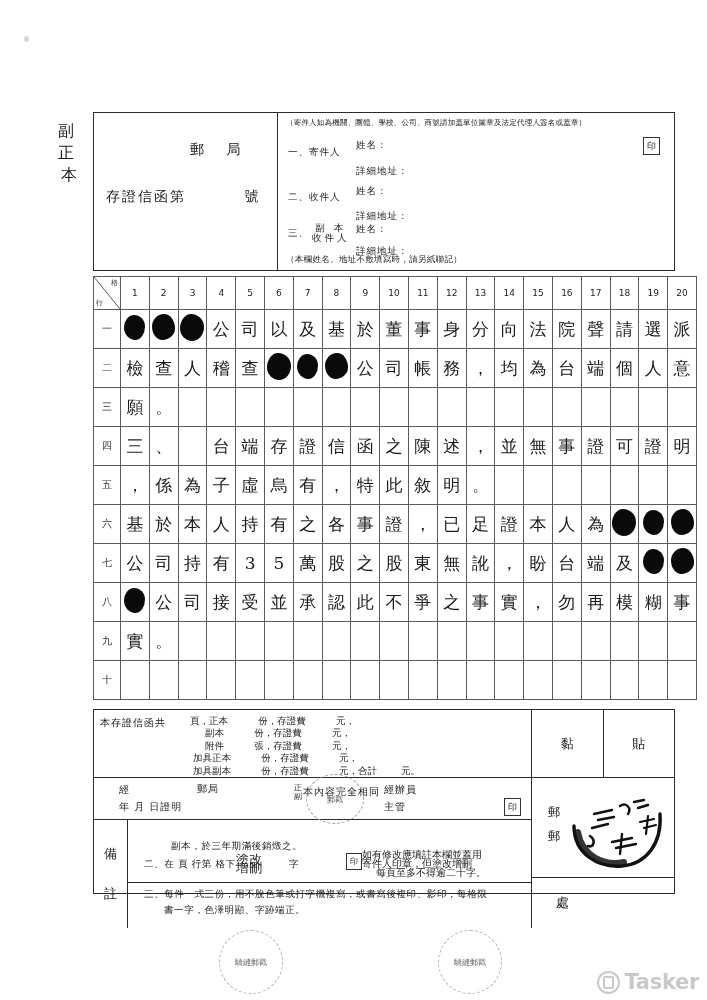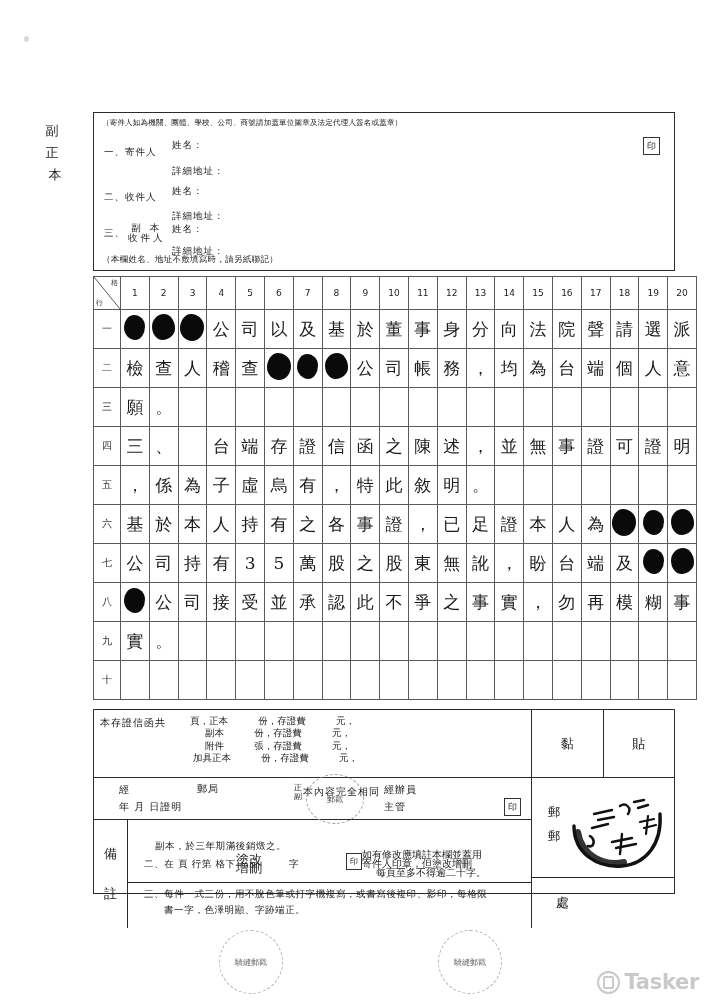--- a/index.html
+++ b/index.html
@@ -16,22 +16,22 @@
   
   .title{
     position:absolute;left:0;top:76px;width:707px;
     text-align:center;
     font-size:21px;font-weight:bold;letter-spacing:11px;
     font-family:"DejaVu Serif","Liberation Serif",serif;
   }
 
   
   .sideLabel{
-    position:absolute;left:31px;top:120px;width:48px;
-    text-align:center;font-size:13px;line-height:22px;
+    position:absolute;left:45px;top:120px;width:48px;
+    text-align:center;font-size:16px;line-height:22px;
     font-family:"DejaVu Serif","Liberation Serif",serif;
   }
   .sideLabel .row1{letter-spacing:6px;}
   .sideLabel .row2{letter-spacing:0;}
 
   
   .hdr{
     position:absolute;left:93px;top:112px;width:582px;height:159px;
     border:1.4px solid #2b2b2b;
     box-sizing:border-box;
@@ -158,21 +158,21 @@
   .remarkLbl{
     position:absolute;left:0;top:110px;width:34px;height:108px;
     border-right:1.2px solid #2b2b2b;box-sizing:border-box;
     display:flex;flex-direction:column;align-items:center;justify-content:space-around;
     font-size:13px;padding:14px 0;
   }
   .remarkBody{position:absolute;left:34px;top:110px;width:404px;height:108px;box-sizing:border-box;
               border-right:1.2px solid #2b2b2b;}
   .rk{position:absolute;font-size:9.5px;letter-spacing:.6px;white-space:nowrap;}
   .r1{left:16px;top:6px;}
-  .r1b{left:27px;top:20px;}
+  .r1b{left:43px;top:20px;}
   .r2{left:16px;top:36px;}
   .r2stack{display:inline-block;line-height:8px;font-size:13px;text-align:center;vertical-align:middle;}
   .r2stack i{font-style:normal;display:block;}
   .rkSeal{position:absolute;left:218px;top:33px;width:14px;height:15px;border:1px solid #333;
           font-size:8px;line-height:15px;text-align:center;}
   .rkNote{position:absolute;left:234px;top:30px;font-size:10px;line-height:9px;}
   .rkNote b{font-weight:normal;display:block;}
   .rkNote .tail{margin-left:14px;}
   .rDiv{position:absolute;left:0;top:62px;width:404px;border-top:1.2px solid #2b2b2b;}
   .r3{left:16px;top:68px;}
@@ -202,20 +202,27 @@
 
 <div class="page">
 
 
   <div class="sideLabel">
     <div class="row1">副 正</div>
     <div class="row2">本</div>
   </div>
 
   <div class="hdr">
+    <div class="hdrLeft">
+      <div class="postoffice">郵    局</div>
+      <div class="letterno">
+        <span>存證信函第</span>
+        <span class="num">號</span>
+      </div>
+    </div>
     <div class="hdrRight">
       <div class="noteTop">（寄件人如為機關、團體、學校、公司、商號請加蓋單位圖章及法定代理人簽名或蓋章）</div>
 
       <div class="party p1">一、寄件人</div>
       <div class="fieldLbl f1">姓名：</div>
       <div class="fieldLbl f2">詳細地址：</div>
 
       <div class="party p2">二、收件人</div>
       <div class="fieldLbl f3">姓名：</div>
       <div class="fieldLbl f4">詳細地址：</div>
@@ -500,20 +507,21 @@
 
   <div class="footer">
 
     <div class="feeBox">
       <div class="feeTitle">本存證信函共</div>
       <div class="feeLines" id="fee-lines">
           <div class="ln">頁，正本          份，存證費          元，</div>
           <div class="ln">     副本          份，存證費          元，</div>
           <div class="ln">     附件          張，存證費          元，</div>
           <div class="ln"> 加具正本          份，存證費          元，</div>
+          <div class="ln"> 加具副本          份，存證費          元，合計        元。</div>
         </div>
     </div>
 
     <div class="stickBox">
       <div>黏</div>
       <div>貼</div>
     </div>
 
     <div class="certBox">
       <div class="certLine cA">經</div>

